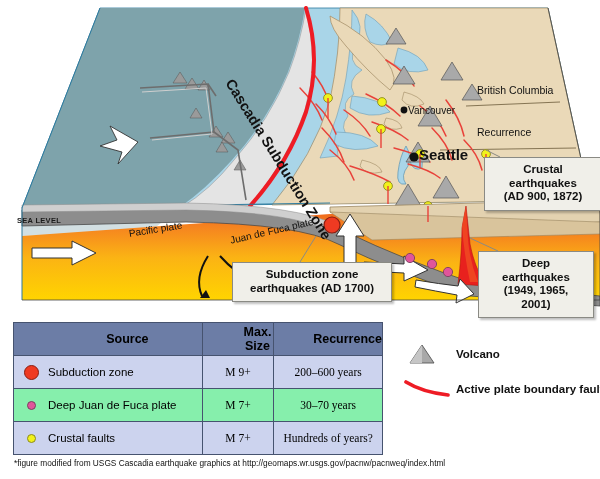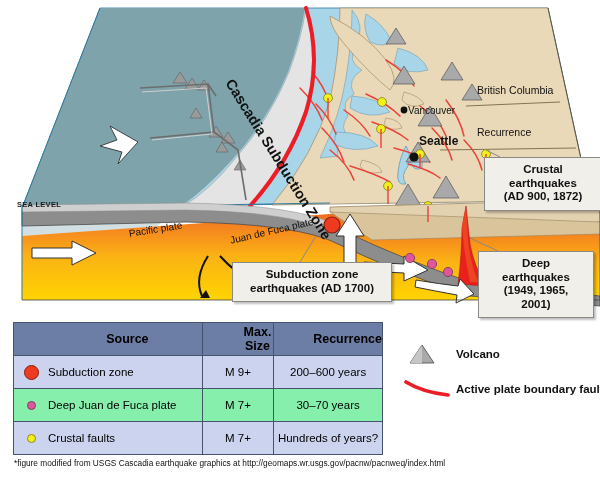--- a/index.html
+++ b/index.html
@@ -6,24 +6,24 @@
   body{width:600px;height:479px;position:relative;overflow:hidden;
        font-family:"Liberation Sans", sans-serif;}
 
   #figure{position:absolute;left:0;top:0;width:600px;height:479px;}
 
   .svgwrap{position:absolute;left:0;top:0;width:600px;height:320px;}
 
   
   .maplabel{position:absolute;color:#111;white-space:nowrap;}
   .lbl-vancouver{left:408px;top:105px;font-size:10px;}
-  .lbl-seattle{left:419px;top:134px;font-size:12px;font-weight:bold;}
+  .lbl-seattle{left:419px;top:146px;font-size:15px;font-weight:bold;}
   .lbl-bc{left:477px;top:84px;font-size:10.5px;text-align:center;line-height:12px;}
   .lbl-wa{left:477px;top:126px;font-size:10.5px;}
-  .lbl-sealevel{left:17px;top:200px;font-size:7.5px;font-weight:bold;letter-spacing:.3px;color:#1a1a1a;}
+  .lbl-sealevel{left:17px;top:216px;font-size:7.5px;font-weight:bold;letter-spacing:.3px;color:#1a1a1a;}
   .lbl-pacific{left:128px;top:228px;font-size:10px;transform:rotate(-9deg);transform-origin:0 0;}
   .lbl-jdf{left:229px;top:235px;font-size:10px;transform:rotate(-13deg);transform-origin:0 0;}
 
   .lbl-csz{position:absolute;left:236px;top:76px;font-size:14.5px;font-weight:bold;color:#111;
            white-space:nowrap;transform:rotate(58deg);transform-origin:0 0;}
 
   
   .callout{position:absolute;background:#f0efe9;border:1px solid #8a8a84;
            color:#111;font-weight:bold;text-align:center;line-height:13.5px;
            box-shadow:2px 2px 2px rgba(0,0,0,.25);}
@@ -33,21 +33,21 @@
   #callout-crustal{left:484px;top:157px;width:110px;padding:5px 3px 6px;font-size:11.5px;}
 
   
   #src-table{position:absolute;left:13px;top:322px;width:370px;
              border-collapse:collapse;font-size:11.5px;}
   #src-table th,#src-table td{border:1px solid #46536f;padding:0;height:32px;}
   #src-table thead th{background:#6c7da6;color:#000;font-weight:bold;font-size:12.5px;padding-left:39px;}
   #src-table tbody tr.odd td{background:#ccd3ee;}
   #src-table tbody tr.even td{background:#86efac;}
   #src-table td.c-source{text-align:left;padding-left:10px;}
-  #src-table td.c-size,#src-table td.c-rec{text-align:center;}
+  #src-table td.c-size,#src-table td.c-rec{text-align:center;font-family:Liberation Serif, serif;}
   #src-table col.w-source{width:206px;}
   #src-table col.w-size{width:72px;}
   #src-table col.w-rec{width:92px;}
   .dot{display:inline-block;border-radius:50%;vertical-align:middle;margin-right:9px;}
   .dot-lg{width:13px;height:13px;border:1px solid #8a1d10;}
   .dot-sm{width:7px;height:7px;border:1px solid #7a4060;margin-left:3px;margin-right:12px;}
   .dot-sm2{width:7px;height:7px;border:1px solid #8a8a20;margin-left:3px;margin-right:12px;}
 
   
   #legend{position:absolute;left:404px;top:336px;width:196px;}

